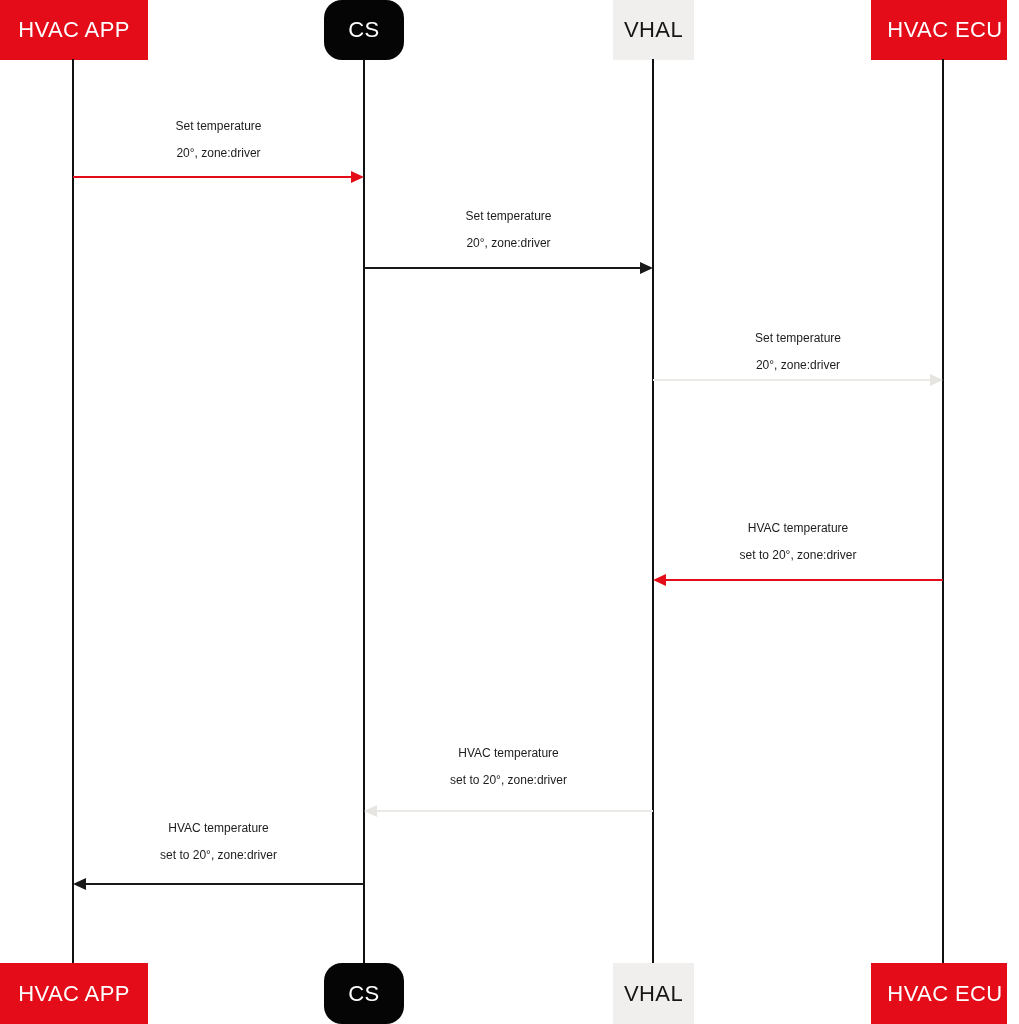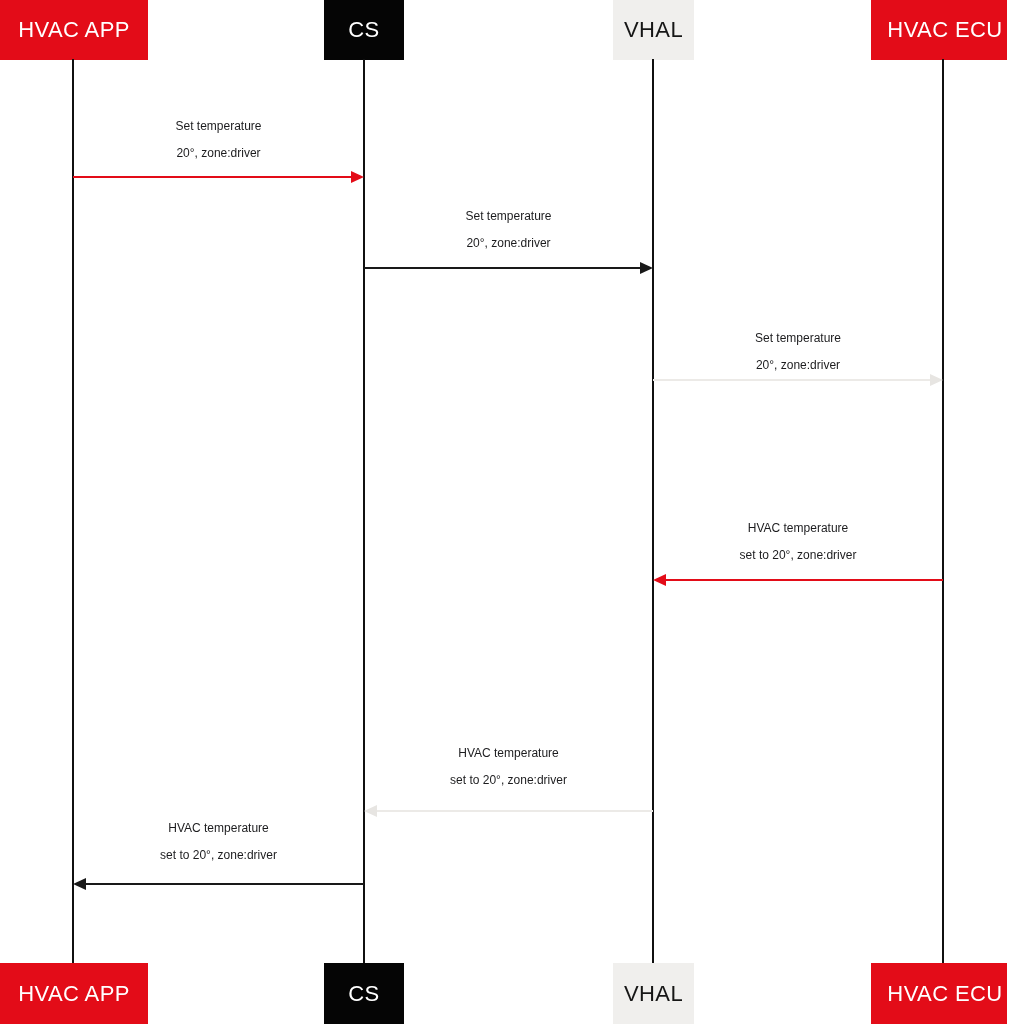--- a/index.html
+++ b/index.html
@@ -9,21 +9,21 @@
     background:#ffffff;
     font-family:"Liberation Sans", sans-serif;
     overflow:hidden;
   }
   .actor{
     position:absolute;
     display:flex;align-items:center;justify-content:center;
     font-size:22px;letter-spacing:.4px;font-weight:400;
   }
   .actor.red{background:#e30c18;color:#ffffff;}
-  .actor.black{background:#050505;color:#ffffff;}
+  .actor.black{background:#050505;color:#ffffff;border-radius:18px;}
   .actor.gray{background:#f0efed;color:#161616;}
   .row-top{top:0;height:60px;}
   .row-bottom{top:963px;height:61px;}
   .lifeline{
     position:absolute;top:59px;height:905px;width:2px;
     background:#101010;
   }
   .msg-label{
     position:absolute;text-align:center;
     font-size:12px;line-height:27px;color:#1c1c1e;

